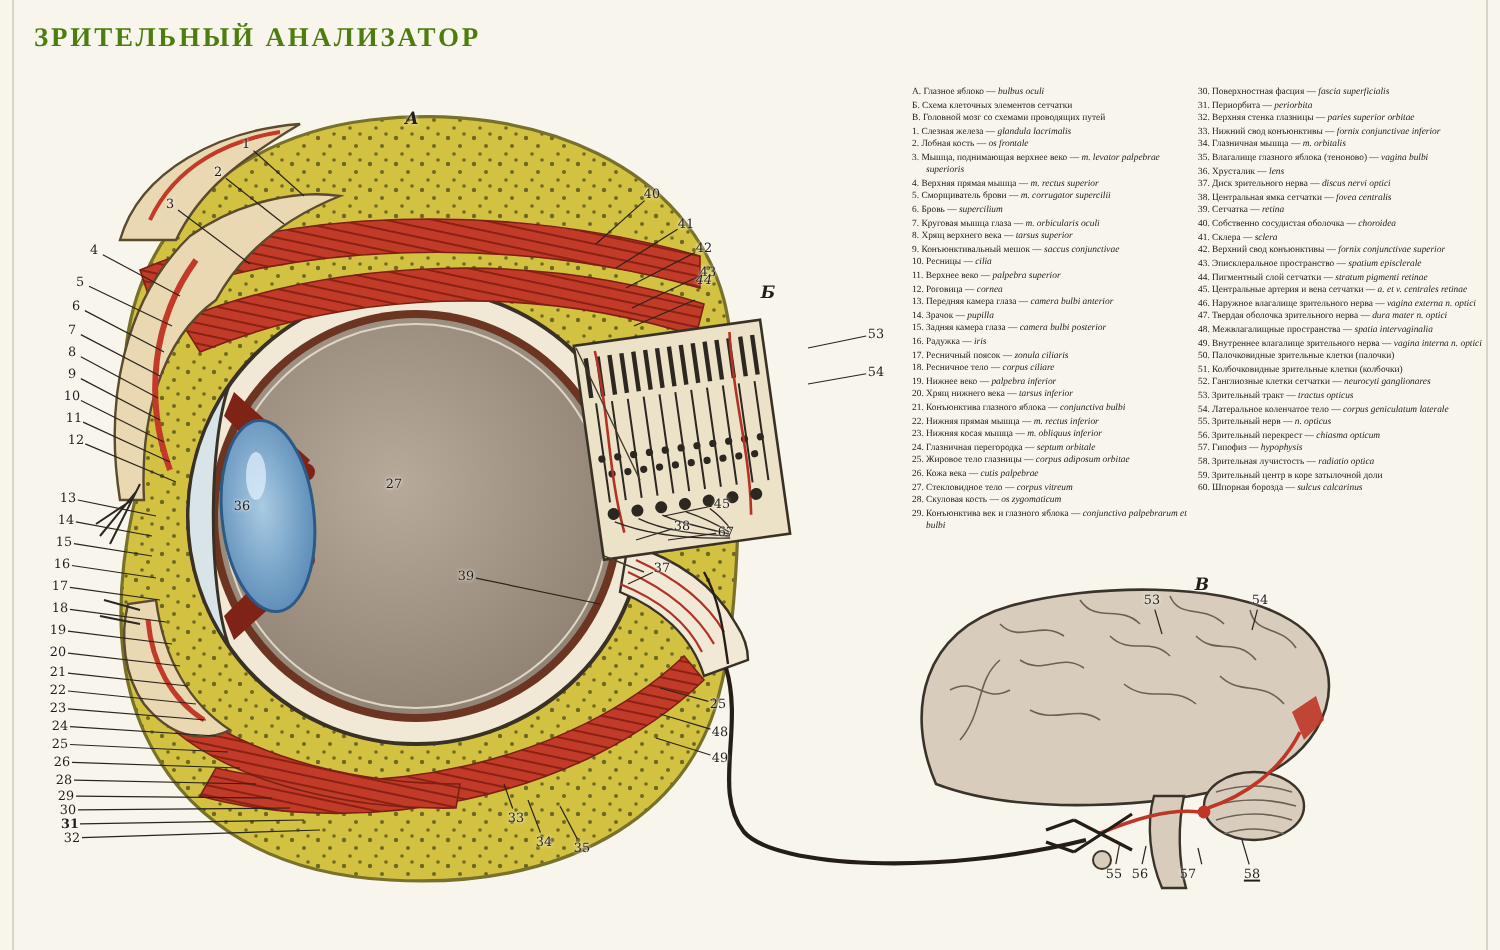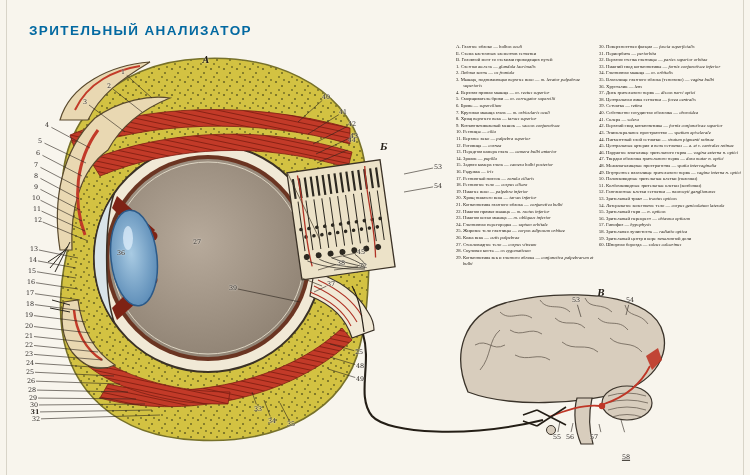--- a/index.html
+++ b/index.html
@@ -5,24 +5,24 @@
   html,body{margin:0;padding:0;}
   body{
     width:750px;height:475px;position:relative;overflow:hidden;
     background:var(--paper,#f8f5ed);
     font-family:"Liberation Serif", serif;
     color:var(--ink,#241e16);
   }
   .page-edge{position:absolute;top:0;bottom:0;width:1px;background:#d8d4c8;}
   #edge-left{left:6px;} #edge-right{left:743px;}
   #page-title{
-    position:absolute;left:17px;top:11px;margin:12px;
-    font-family:Liberation Sans, sans-serif;
+    position:absolute;left:17px;top:11px;margin:0;
+    font-family:Liberation Serif, serif;
     font-size:13.5px;font-weight:bold;letter-spacing:1.4px;
-    color:#0369a1;
+    color:#4d7c0f;
   }
   #artwork{position:absolute;left:0;top:0;}
   #leader-svg{position:absolute;left:0;top:0;pointer-events:none;}
   #annotation-layer{position:absolute;left:0;top:0;width:750px;height:475px;pointer-events:none;}
   .marker{
     position:absolute;transform:translate(-50%,-50%);
     font-family:"DejaVu Serif", serif;font-size:6.4px;line-height:1;
     color:var(--ink,#241e16);
     text-shadow:0 0 2px rgba(255,255,255,.85), 0 0 1px rgba(255,255,255,.85);
     white-space:nowrap;
@@ -281,32 +281,32 @@
     <span class="marker" style="left: 341px; top: 263px;">38</span>
     <span class="marker" style="left: 258px; top: 409px;">33</span>
     <span class="marker" style="left: 272px; top: 421px;">34</span>
     <span class="marker" style="left: 291px; top: 424px;">35</span>
     <span class="marker" style="left: 326px; top: 97px;">40</span>
     <span class="marker" style="left: 343px; top: 112px;">41</span>
     <span class="marker" style="left: 352px; top: 124px;">42</span>
     <span class="marker" style="left: 354px; top: 136px;">43</span>
     <span class="marker" style="left: 352px; top: 140px; font-style: italic;">44</span>
     <span class="marker" style="left: 361px; top: 252px;">45</span>
-    <span class="marker" style="left: 363px; top: 266px;">72</span>
+    <span class="marker" style="left: 363px; top: 266px;">67</span>
     <span class="marker" style="left: 359px; top: 352px;">25</span>
     <span class="marker" style="left: 360px; top: 366px;">48</span>
     <span class="marker" style="left: 360px; top: 379px;">49</span>
     <span class="marker" style="left: 438px; top: 167px;">53</span>
     <span class="marker" style="left: 438px; top: 186px;">54</span>
     <span class="marker" style="left: 576px; top: 300px;">53</span>
     <span class="marker" style="left: 630px; top: 300px;">54</span>
     <span class="marker" style="left: 557px; top: 437px;">55</span>
     <span class="marker" style="left: 570px; top: 437px;">56</span>
     <span class="marker" style="left: 594px; top: 437px;">57</span>
-    <span class="marker" style="left: 626px; top: 457px; text-decoration: underline;">58</span>
+    <span class="marker" style="left: 626px; top: 437px; text-decoration: underline;">58</span>
     <span class="figletter" style="left: 206px; top: 60px;">А</span>
     <span class="figletter" style="left: 384px; top: 147px;">Б</span>
     <span class="figletter" style="left: 601px; top: 293px;">В</span>
   </div>
 
 <div id="legend-col-0" class="legend-col">
     <div class="lentry"><span class="lnum">А. </span>Глазное яблоко — <i>bulbus oculi</i></div>
     <div class="lentry"><span class="lnum">Б. </span>Схема клеточных элементов сетчатки</div>
     <div class="lentry"><span class="lnum">В. </span>Головной мозг со схемами проводящих путей</div>
     <div class="lentry"><span class="lnum">1. </span>Слезная железа — <i>glandula lacrimalis</i></div>

